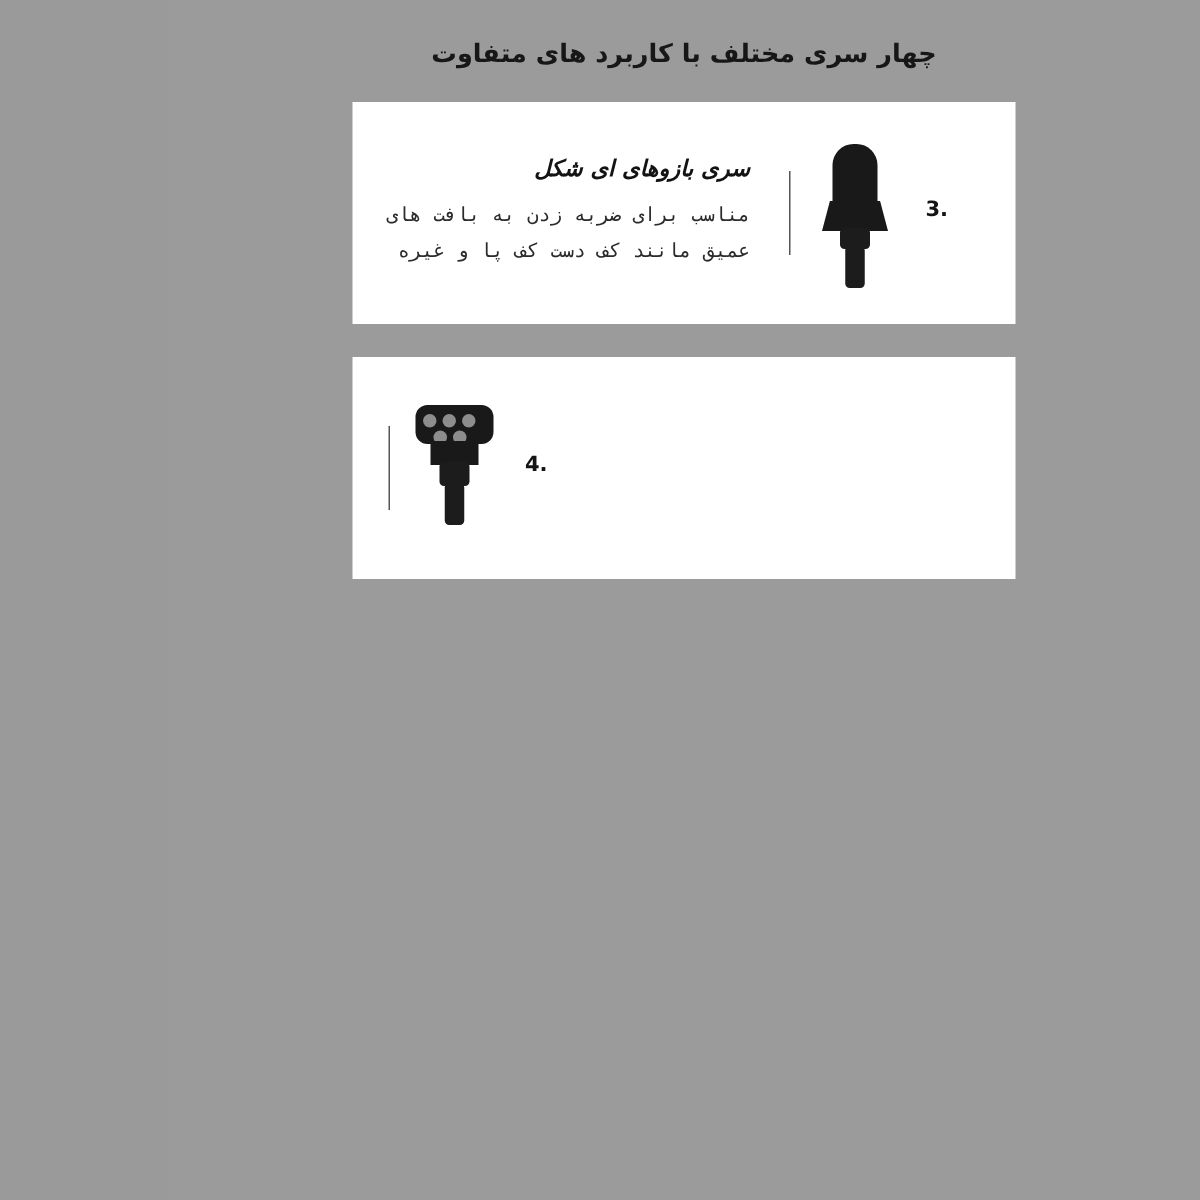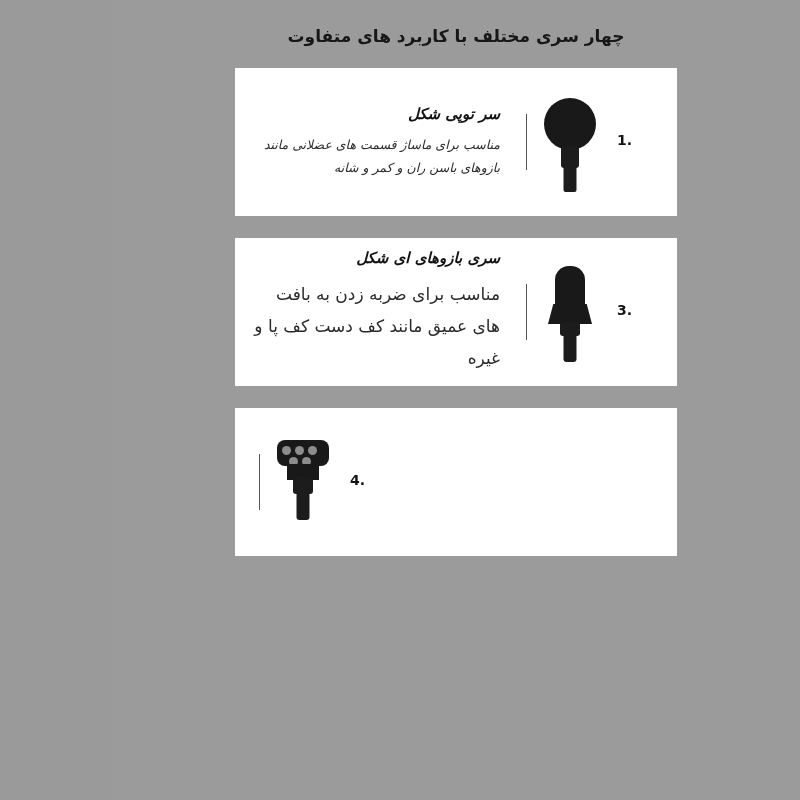--- a/index.html
+++ b/index.html
@@ -64,21 +64,21 @@
     color: #131313;
     margin-bottom: 9px;
     line-height: 1.3;
   }
   .desc {
     font-size: 12.5px;
     color: #2b2b2b;
     line-height: 1.85;
     font-style: italic;
   }
-  .card.small-desc .desc { font-size: 17px; line-height: 1.9; font-style: normal;}
+  .card.small-desc .desc { font-size: 13px; line-height: 1.9; font-style: normal; font-family: Liberation Mono, monospace;}
   .divider {
     width: 1px;
     height: 56px;
     background: #555;
     margin: 0 6px 0 14px;
     flex: 0 0 auto;
   }
   .icon-col {
     flex: 0 0 126px;
     display: flex;
@@ -210,35 +210,20 @@
 </style>
 </head>
 <body>
 
 <div class="page">
 
   <div class="title">چهار سری مختلف با کاربرد های متفاوت</div>
 
   <div class="cards">
 
-    <div class="card">
-      <div class="text-col">
-        <div class="head">سر توپی شکل</div>
-        <div class="desc">مناسب برای ماساژ قسمت های عضلانی  مانند بازوهای باسن ران و کمر و شانه</div>
-      </div>
-      <div class="divider"></div>
-      <div class="icon-col">
-        <div class="shape">
-          <div class="ball"></div>
-          <div class="stem ball-neck"></div>
-          <div class="stem ball-stem"></div>
-        </div>
-        <div class="num">1.</div>
-      </div>
-    </div>
 
 
     <div class="card small-desc">
       <div class="text-col">
         <div class="head">سری بازوهای ای شکل</div>
         <div class="desc">مناسب برای ضربه زدن به بافت های عمیق مانند کف دست کف پا  و غیره</div>
       </div>
       <div class="divider"></div>
       <div class="icon-col">
         <div class="shape">

